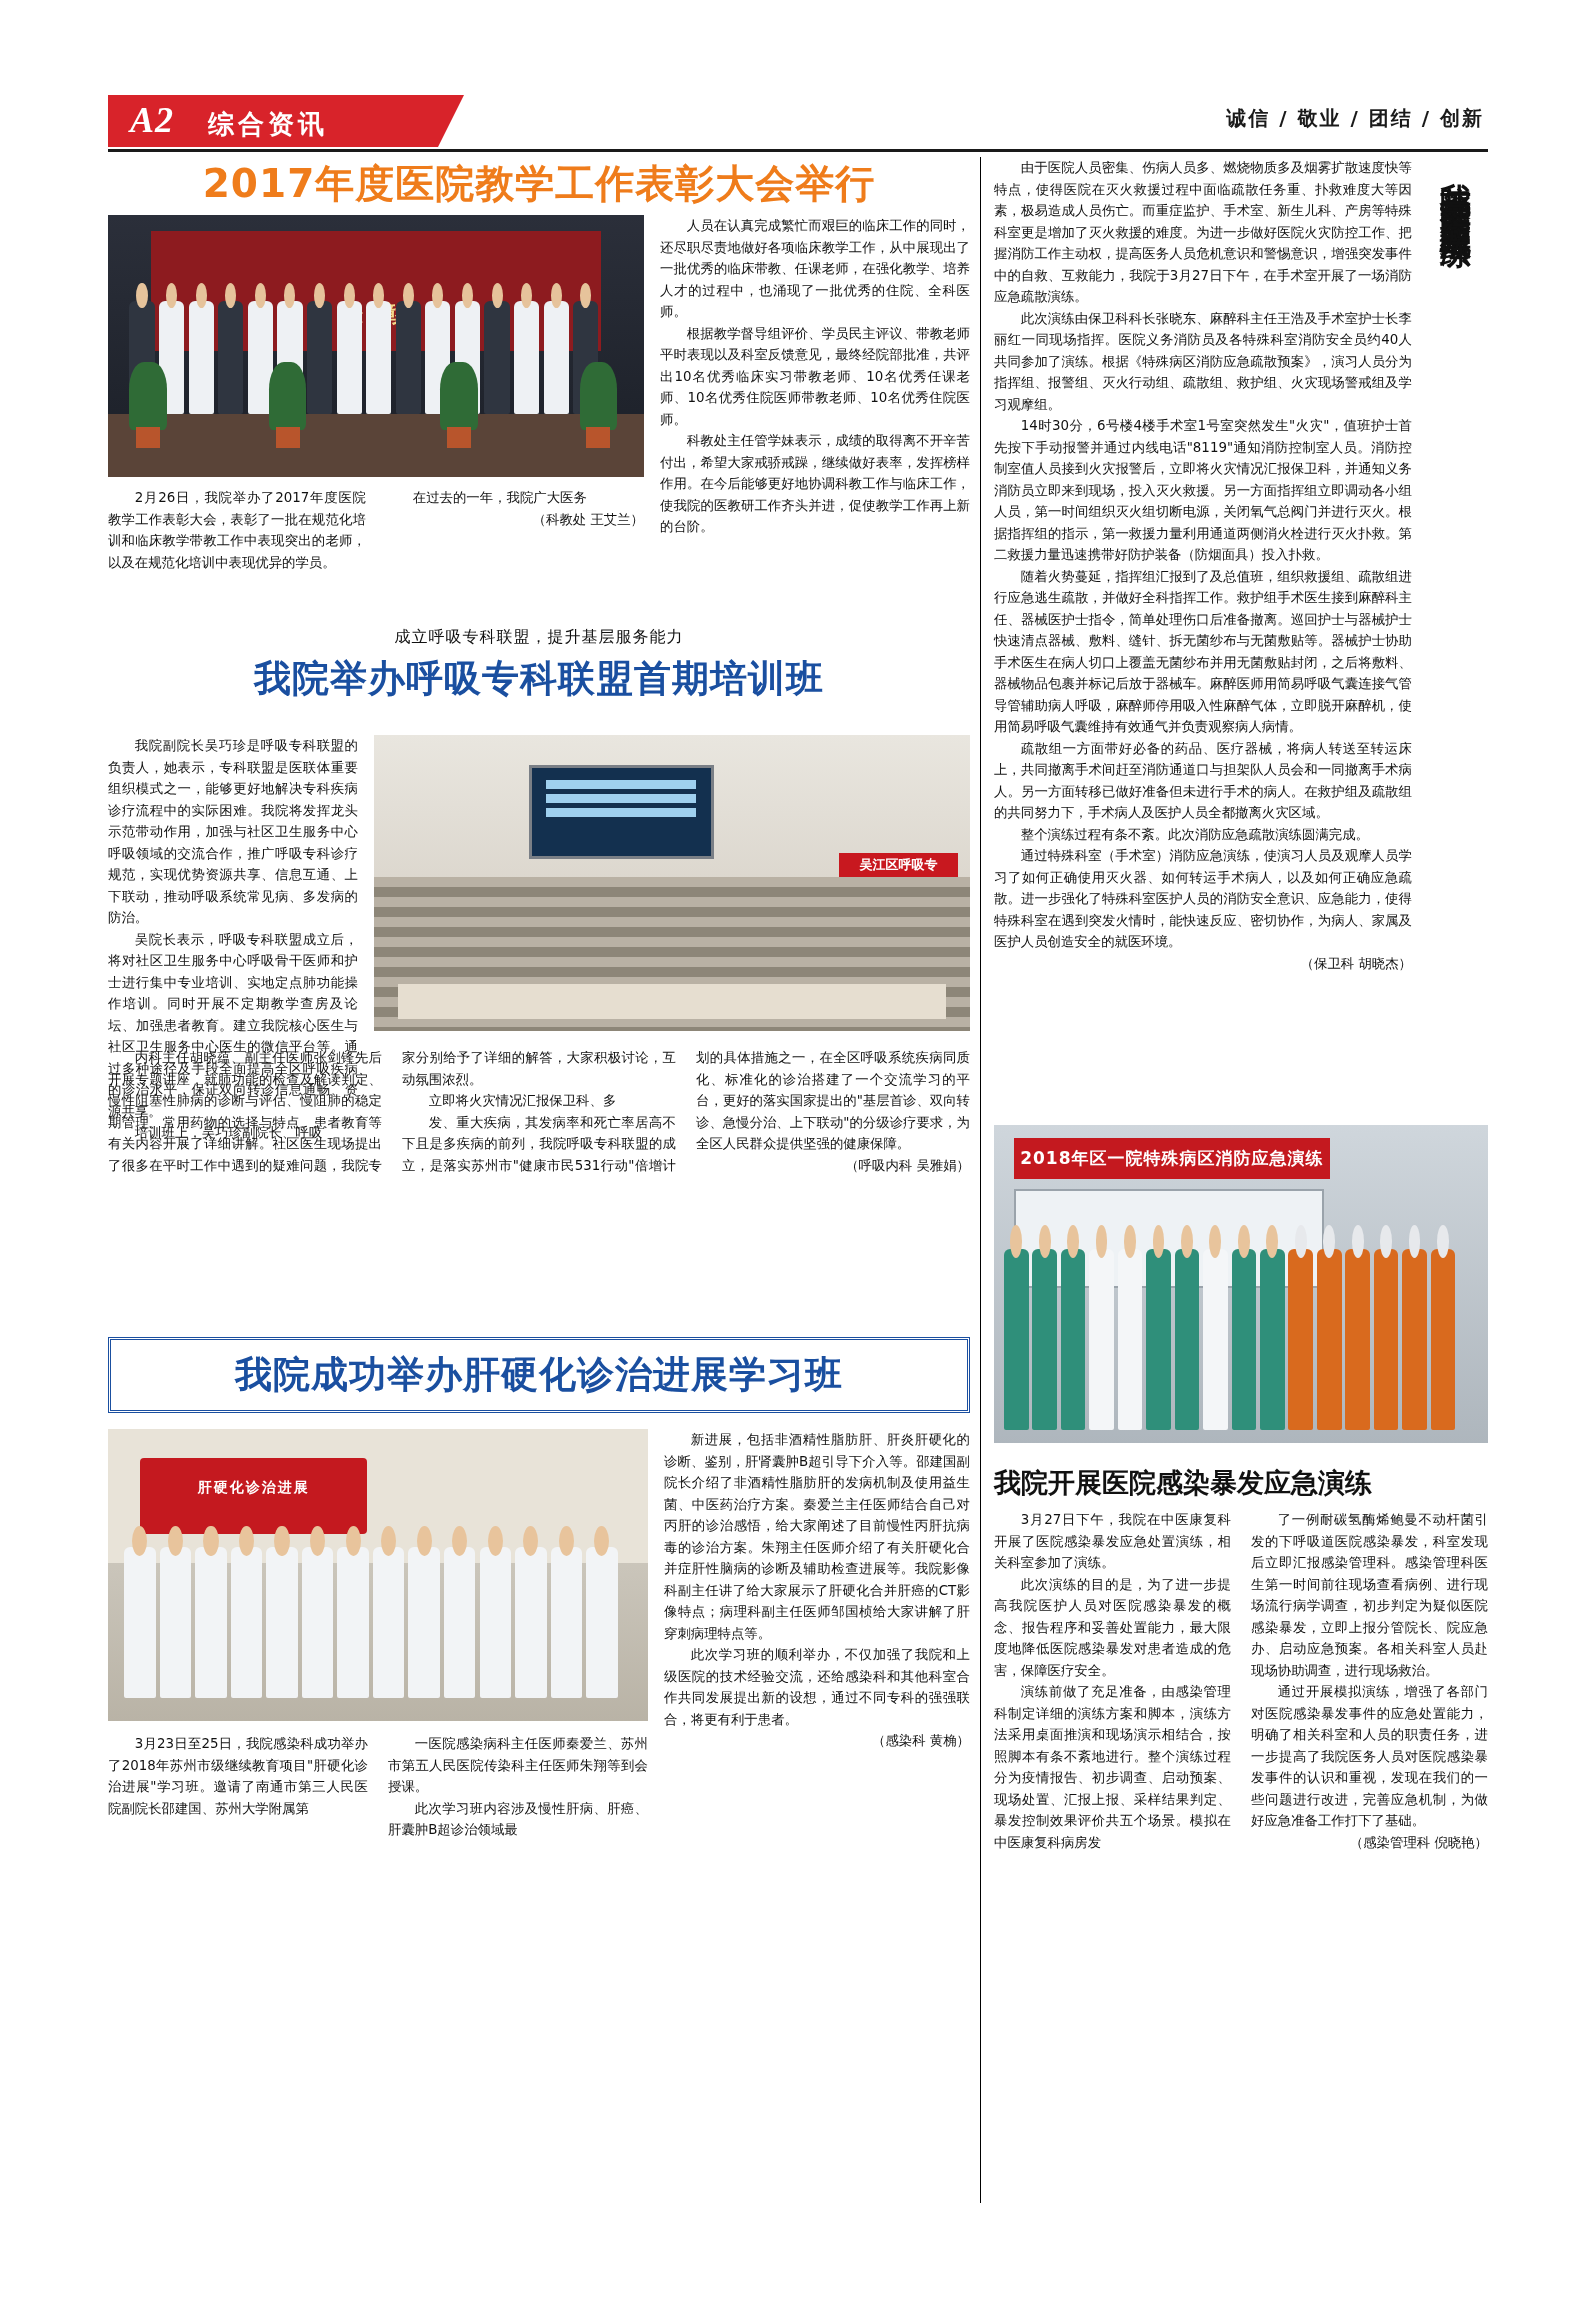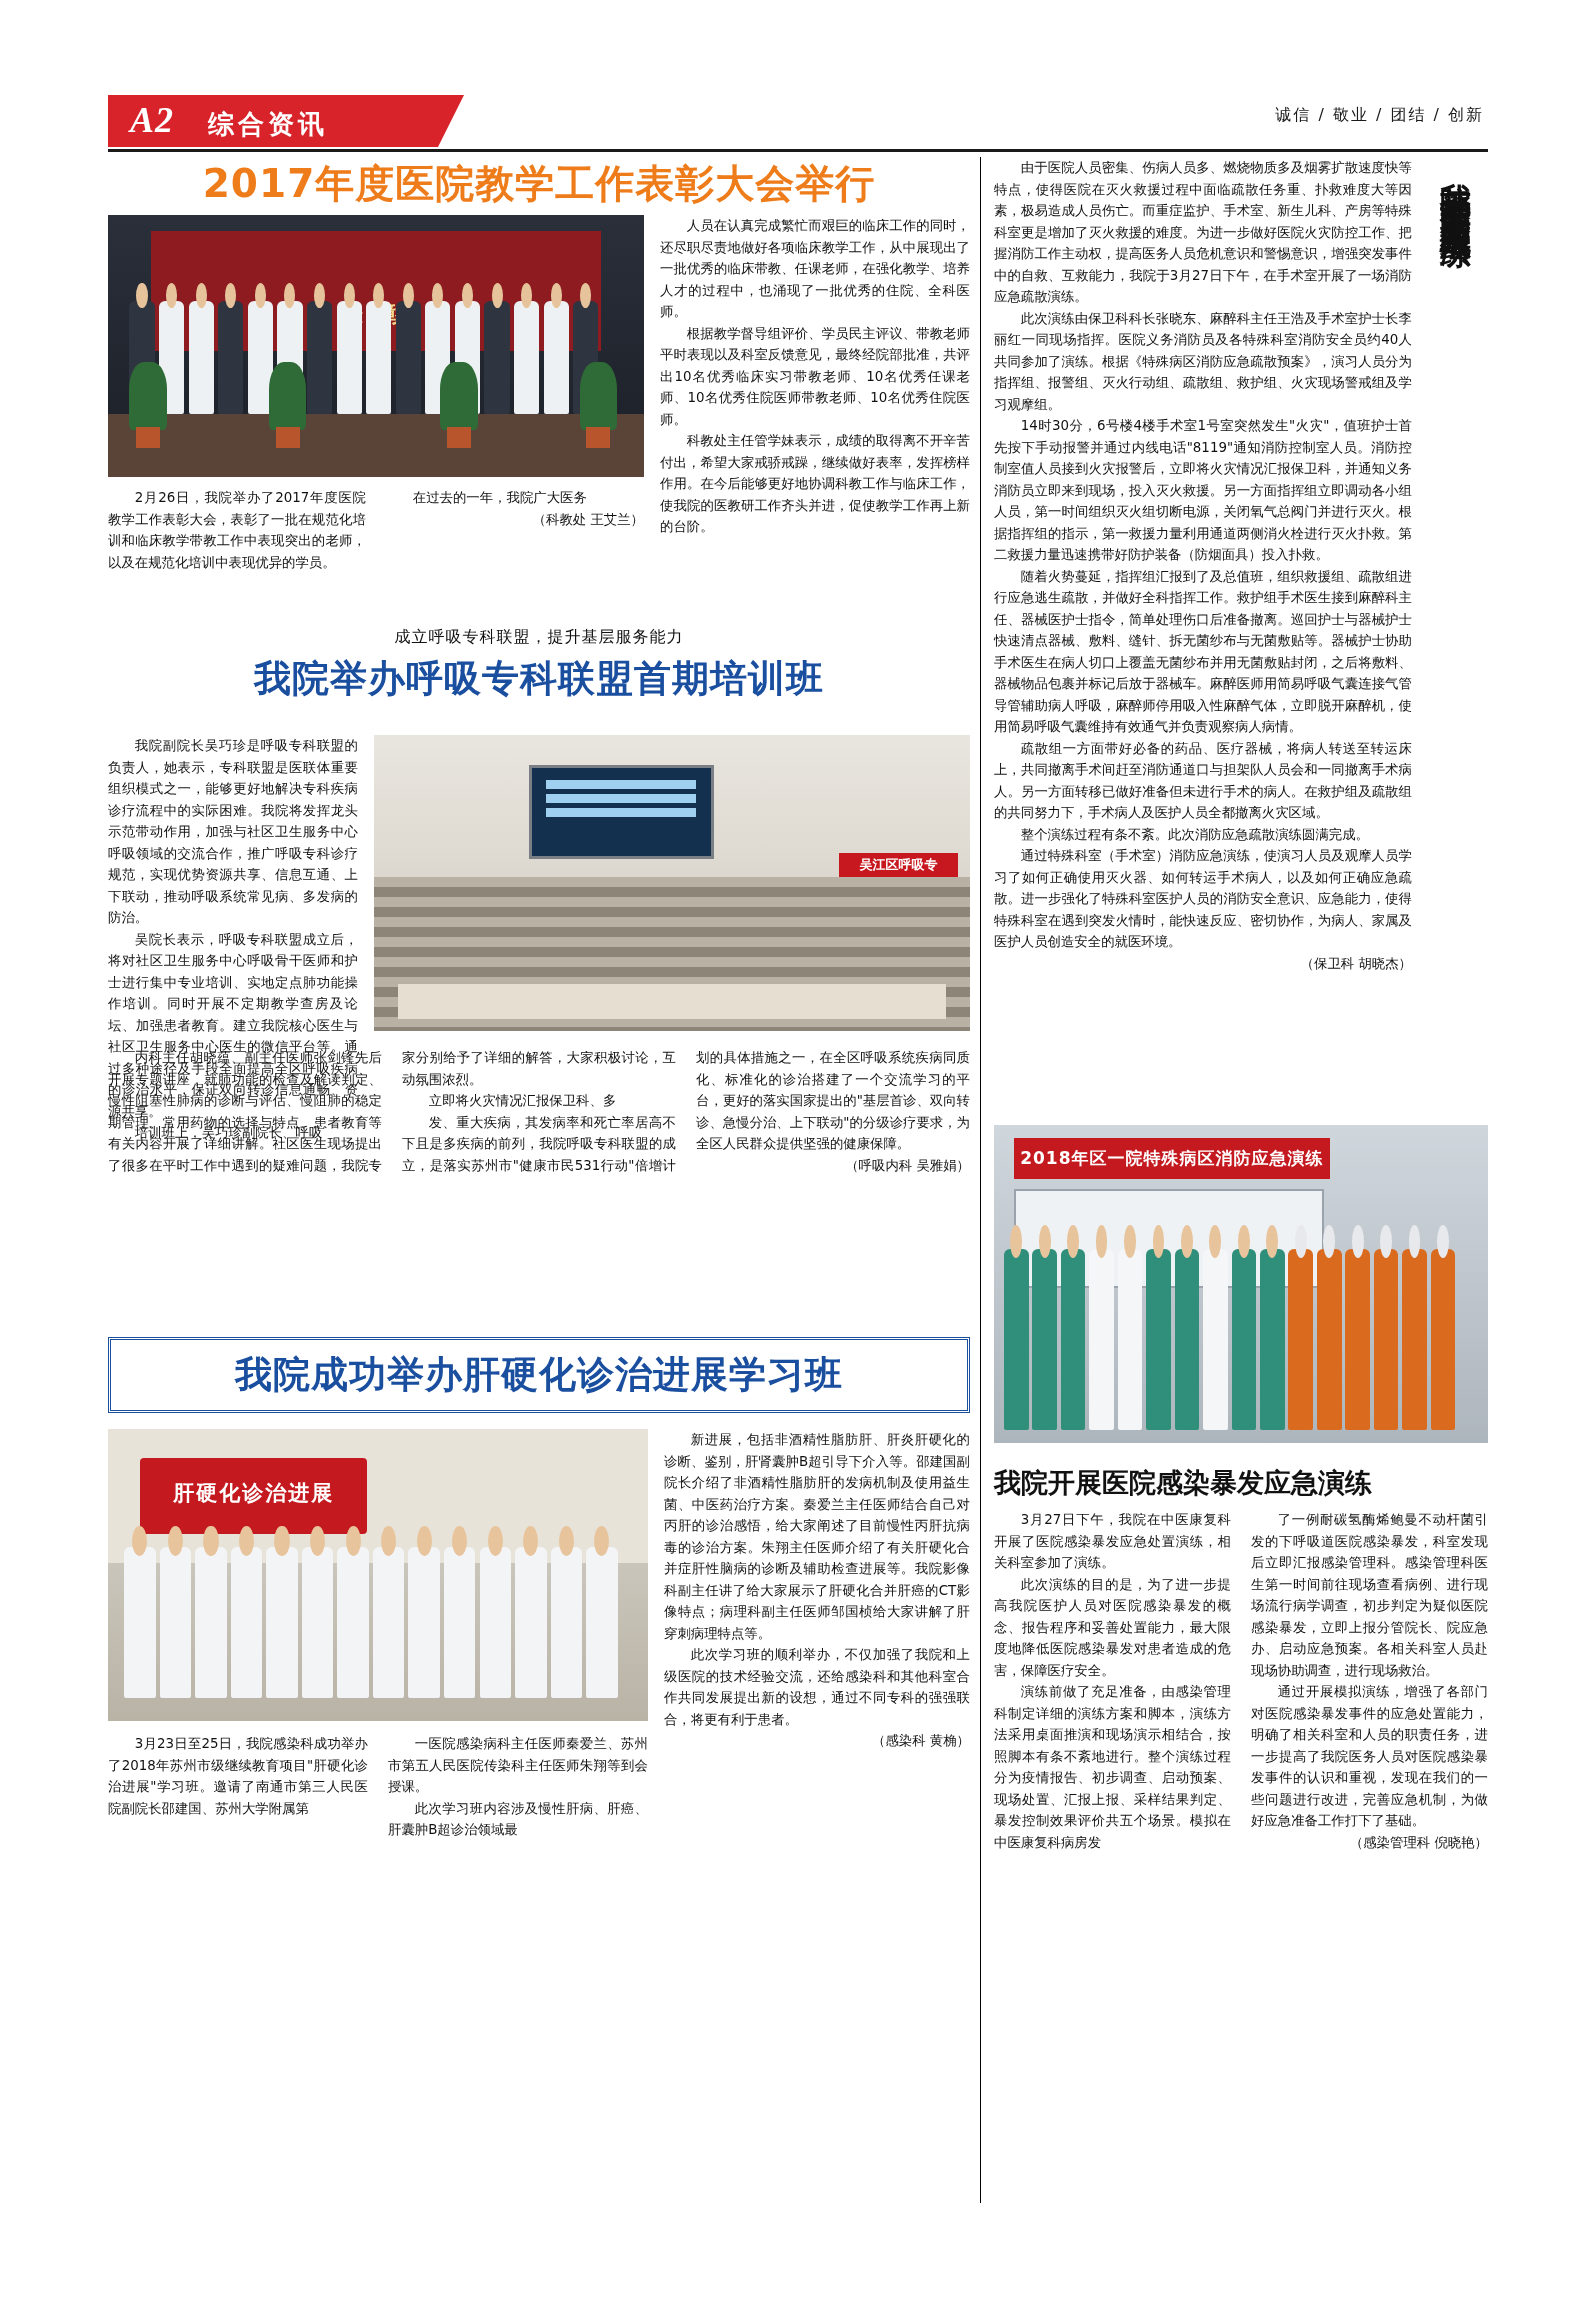--- a/index.html
+++ b/index.html
@@ -6,21 +6,21 @@
   body{width:1595px;height:2303px;font-family:"DejaVu Sans","Liberation Sans",sans-serif;color:#111;}
   .page{position:relative;width:1595px;height:2303px;box-sizing:border-box;padding:17px;}
   .inner{position:absolute;left:108px;top:95px;width:1380px;height:2110px;}
 
   
   .masthead{position:relative;height:58px;}
   .mast-tab{position:absolute;left:0;top:0;width:330px;height:52px;background:#d8232a;}
   .mast-tab:after{content:"";position:absolute;right:-26px;top:0;border-top:52px solid #d8232a;border-right:26px solid transparent;}
   .mast-a2{position:absolute;left:22px;top:4px;color:#fff;font-size:36px;font-weight:bold;font-style:italic;font-family:"Liberation Serif",serif;letter-spacing:1px;}
   .mast-sub{position:absolute;left:100px;top:12px;color:#fff;font-size:26px;font-weight:bold;letter-spacing:4px;}
-  .mast-slogan{position:absolute;right:4px;top:10px;font-size:16px;font-weight:normal;color:#1a1a1a;letter-spacing:2px;}
+  .mast-slogan{position:absolute;right:4px;top:10px;font-size:20px;font-weight:bold;color:#1a1a1a;letter-spacing:2px;}
   .mast-rule{position:absolute;left:0;right:0;top:54px;height:3px;background:#1a1a1a;}
 
   
   .cols{position:absolute;left:0;top:62px;width:1380px;height:2046px;}
   .colL{position:absolute;left:0;top:0;width:862px;height:2046px;}
   .colR{position:absolute;left:886px;top:0;width:494px;height:2046px;}
   .vrule{position:absolute;left:872px;top:0;width:1px;height:2046px;background:#000;}
 
   
   .h-orange{color:#ef7c1b;font-size:39px;font-weight:bold;letter-spacing:1px;font-family:"DejaVu Sans","Liberation Sans",sans-serif;text-align:center;}
@@ -79,21 +79,21 @@
   .hall{position:absolute;inset:0;background:linear-gradient(#e9e6df,#cfc8bd);}
   .hall .screen{position:absolute;left:26%;top:10%;width:30%;height:30%;background:#13304f;border:3px solid #7a7f86;}
   .hall .screen i{position:absolute;left:8%;top:14%;right:8%;height:10%;background:#9fd0ef;display:block;}
   .hall .banner{position:absolute;right:2%;top:40%;width:20%;height:12%;background:#c8181f;}
   .hall .seats{position:absolute;left:0;right:0;bottom:0;height:52%;background:repeating-linear-gradient(#b9b1a4 0 10px,#8d8678 10px 20px);}
   .hall .desk{position:absolute;left:4%;bottom:4%;width:92%;height:12%;background:#e6ded0;}
 
   .grp{position:absolute;inset:0;background:linear-gradient(#d9d5cc,#b9b3a6);}
   .grp .wall{position:absolute;left:0;right:0;top:0;height:46%;background:#e8e3d8;}
   .grp .red-banner{position:absolute;left:6%;top:10%;width:42%;height:26%;background:#c4191f;border-radius:4px;}
-  .grp .rb-txt{position:absolute;left:6%;top:17%;width:42%;text-align:center;color:#fff;font-size:21px;font-weight:bold;letter-spacing:2px;}
+  .grp .rb-txt{position:absolute;left:6%;top:17%;width:42%;text-align:center;color:#fff;font-size:14px;font-weight:bold;letter-spacing:2px;}
   .grp .row{position:absolute;left:3%;right:3%;bottom:8%;height:56%;}
   .grp .pq{position:absolute;bottom:0;width:6.2%;height:92%;background:#f2f4f6;border-radius:6px 6px 2px 2px;}
   .grp .pq:before{content:"";position:absolute;left:26%;top:-14%;width:48%;height:20%;background:#e8c49c;border-radius:50%;}
 
   .drill{position:absolute;inset:0;background:linear-gradient(#cfd6dc,#aeb6bd);}
   .drill .topban{position:absolute;left:4%;top:4%;width:64%;height:13%;background:#c4191f;}
   .drill .topban span{position:absolute;inset:0;display:flex;align-items:center;justify-content:center;color:#fff;font-size:17px;font-weight:bold;letter-spacing:1px;}
   .drill .boards{position:absolute;left:4%;top:20%;width:62%;height:30%;background:#eef2f5;border:2px solid #9aa3ab;}
   .drill .row{position:absolute;left:2%;right:2%;bottom:4%;height:62%;}
   .drill .pr{position:absolute;bottom:0;width:5.2%;height:92%;border-radius:6px 6px 2px 2px;background:#2f8f7a;}

